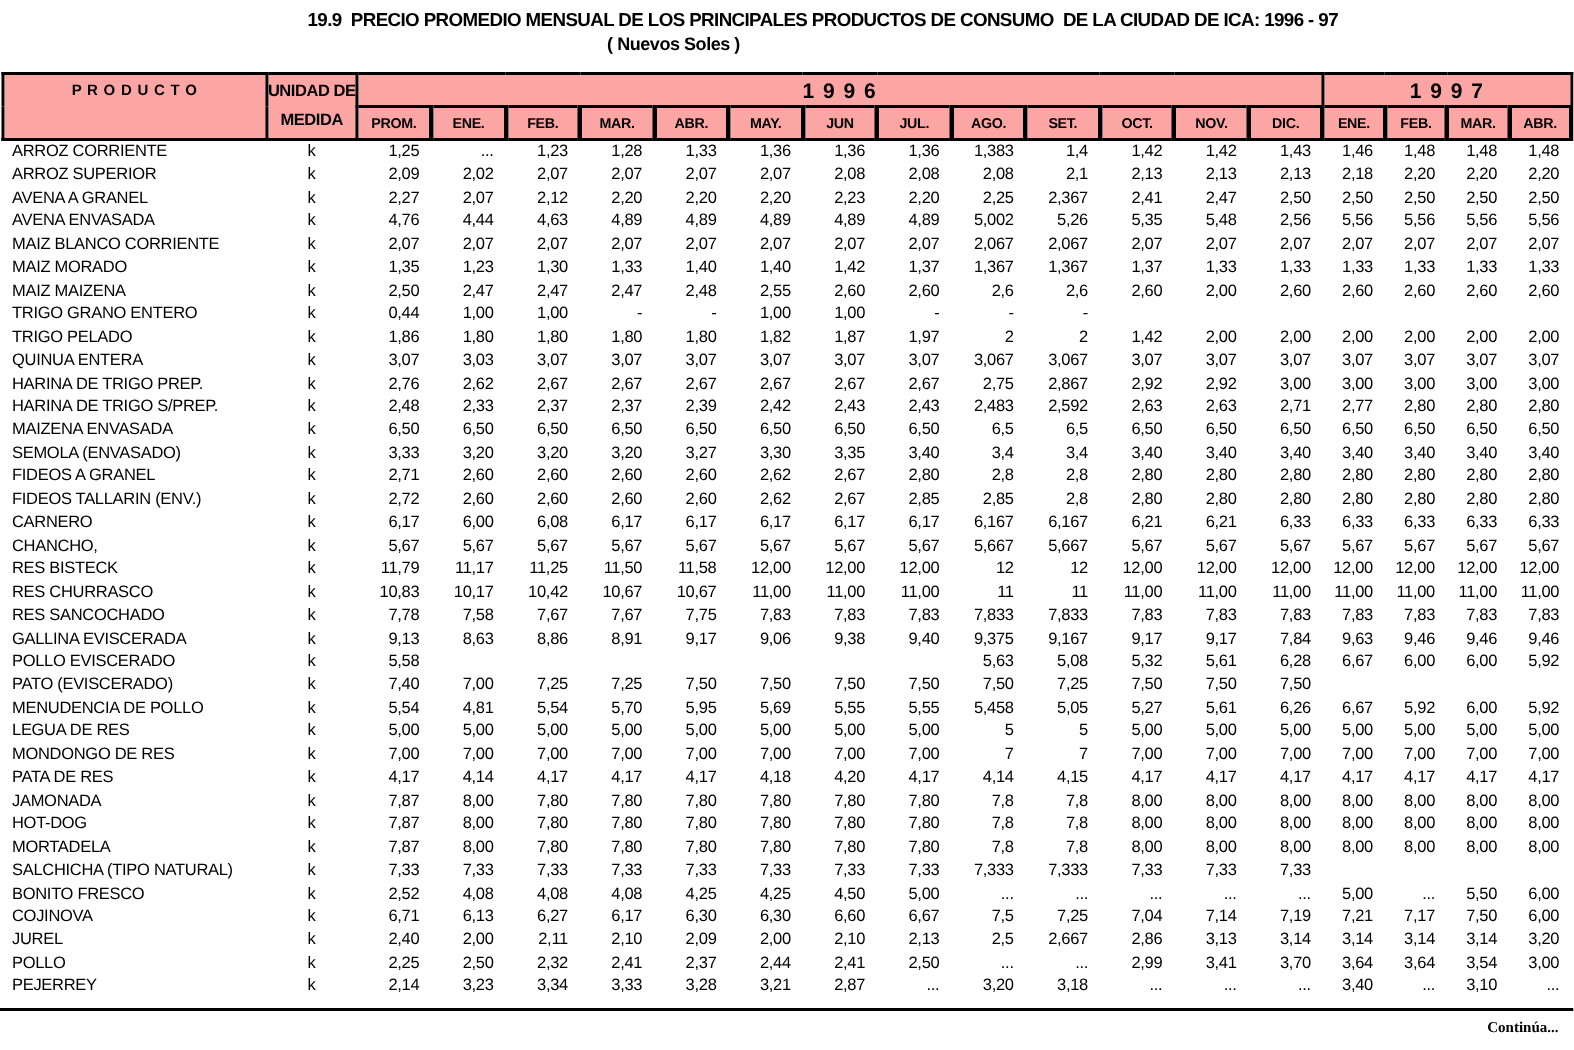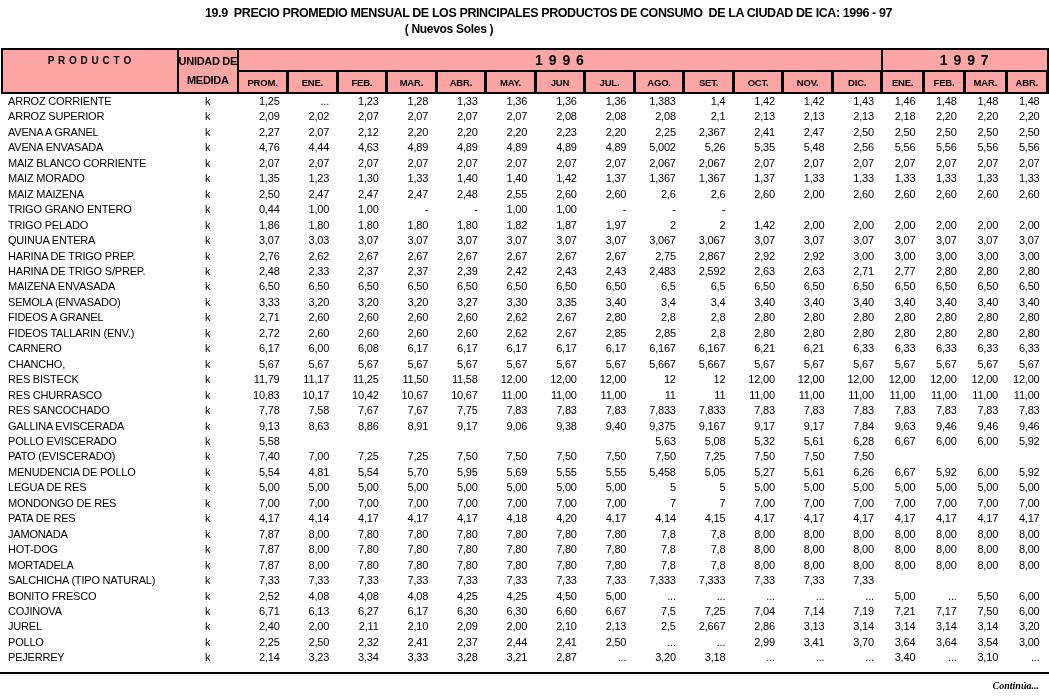--- a/index.html
+++ b/index.html
@@ -36,21 +36,21 @@
   tbody tr:first-child td{}
   td.p{text-align:left;padding-left:6px;letter-spacing:-0.2px;}
   td.u{text-align:center;}
   td.v{text-align:right;padding-right:8px;letter-spacing:-0.2px;}
   .bottom-rule{
     position:absolute;top:672px;left:0;width:1049px;height:0;
     border-top:2px solid #000;
   }
   .continua{
     position:absolute;top:680px;right:10px;
-    font-family:"Liberation Serif",serif;font-style:italic;font-weight:bold;font-size:10px;text-align:right;
+    font-family:"Liberation Serif",serif;font-weight:bold;font-size:10px;text-align:right;
   }
 </style>
 </head>
 <body>
 
 <div class="title">19.9  PRECIO PROMEDIO MENSUAL DE LOS PRINCIPALES PRODUCTOS DE CONSUMO  DE LA CIUDAD DE ICA: 1996 - 97</div>
 <div class="subtitle">( Nuevos Soles )</div>
 
 <table class="price-table">
   <colgroup>

